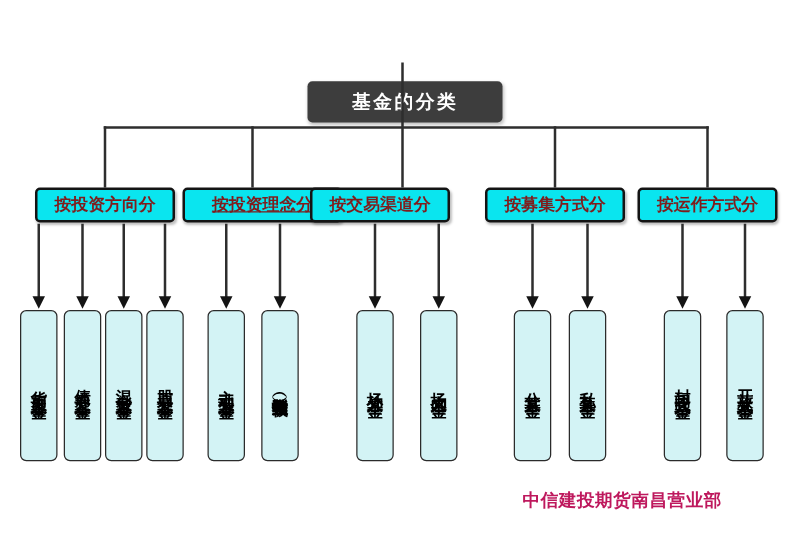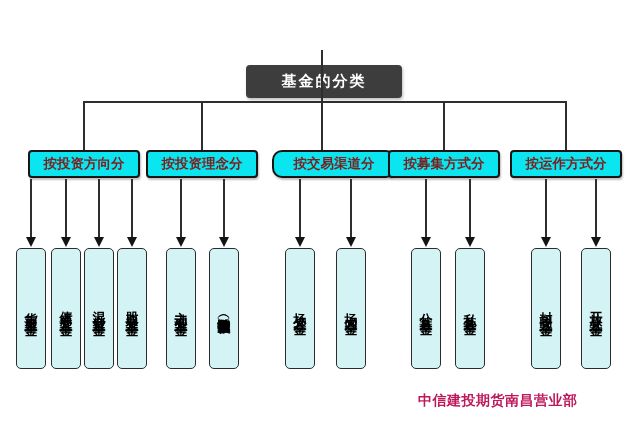--- a/index.html
+++ b/index.html
@@ -99,22 +99,22 @@
   <div class="root">基金的分类</div>
 
   <div class="vline" style="left:321px; top:50px; height:100px;"></div>
   <div class="hline" style="left:83px; top:101px; width:484px;"></div>
   <div class="vline" style="left:83px; top:101px; height:49px;"></div>
   <div class="vline" style="left:201px; top:101px; height:49px;"></div>
   <div class="vline" style="left:443px; top:101px; height:49px;"></div>
   <div class="vline" style="left:565px; top:101px; height:49px;"></div>
 
   <div class="cat" style="left:28px; width:112px;">按投资方向分</div>
-  <div class="cat" style="left:146px; width:112px;">按投资理念分</div>
-  <div class="cat" style="left:272px; width:124px;border-radius:10px;">按交易渠道分</div>
+  <div class="cat" style="left:146px; width:128px;text-decoration:underline;">按投资理念分</div>
+  <div class="cat" style="left:248px; width:112px;">按交易渠道分</div>
   <div class="cat" style="left:510px; width:112px;">按运作方式分</div>
   <div class="cat" style="left:388px; width:112px;">按募集方式分</div>
 
   <div class="arrow" style="left:26px;">
       <div class="shaft"></div>
       <div class="head"></div>
     </div>
   <div class="arrow" style="left:61px;">
       <div class="shaft"></div>
       <div class="head"></div>

